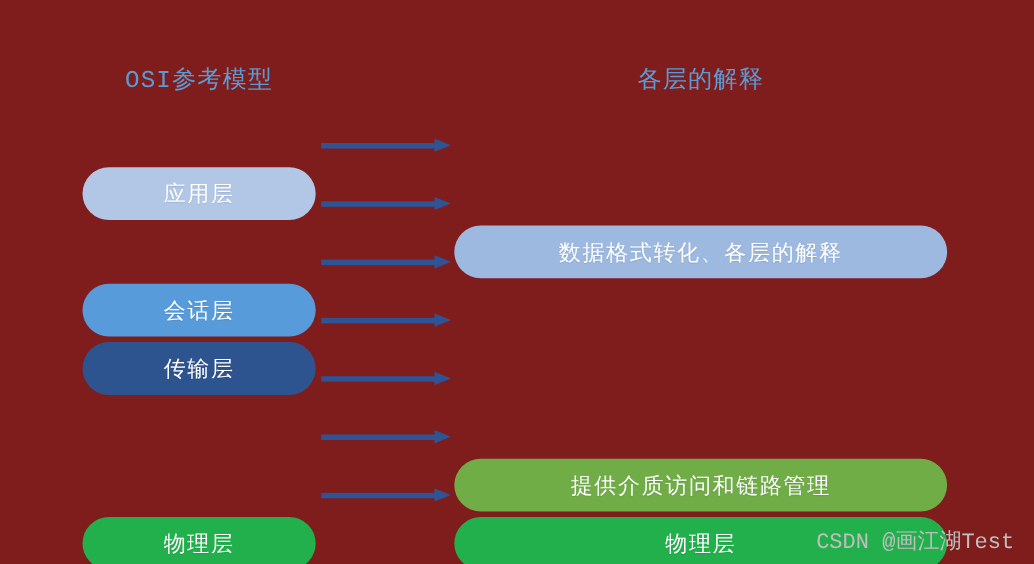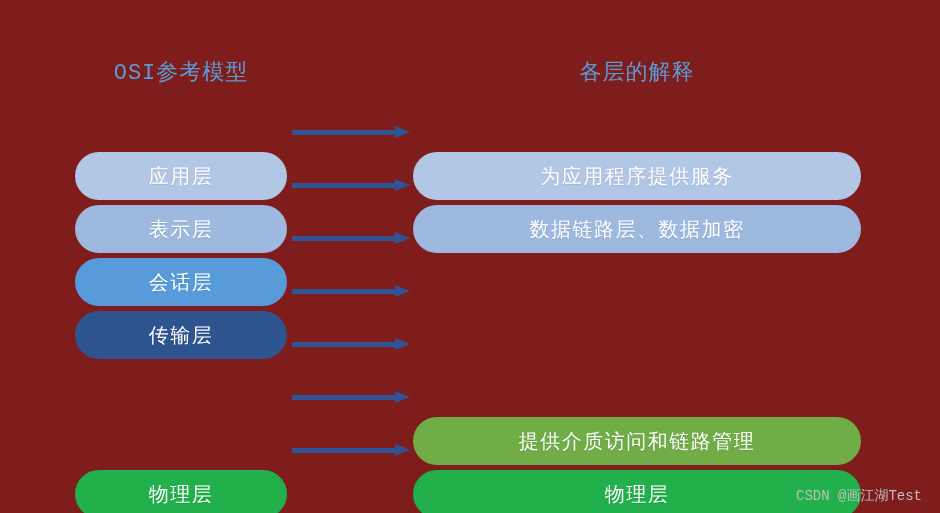--- a/index.html
+++ b/index.html
@@ -77,50 +77,48 @@
     border-top: 6px solid transparent;
     border-bottom: 6px solid transparent;
     border-left: 15px solid #2E5496;
   }
 
   
   #watermark {
     position: absolute;
     right: 18px;
     bottom: 8px;
-    font-size: 14px;
+    font-size: 20px;
     color: #BFBFBF;
     white-space: nowrap;
   }
 </style>
 </head>
 <body>
 
 <div id="canvas">
 
   <div id="heading-left" class="col-heading">OSI参考模型</div>
 
   <div id="heading-right" class="col-heading">各层的解释</div>
 
   <div id="rows-container">
       <div class="row" style="top: 107px;">
         <div class="pill pill-left" style="background: rgb(178, 198, 230);">应用层</div>
         <div class="connector">
           <div class="shaft" style="background: rgb(46, 84, 150);"></div>
           <div class="head" style="border-left-color: rgb(46, 84, 150);"></div>
         </div>
-        <div class="pill pill-right" style="background: rgb(178, 198, 230);">为应用程序提供服务</div>
       </div>
       <div class="row" style="top: 160px;">
-        <div class="pill pill-left" style="background: rgb(157, 185, 224);">表示层</div>
         <div class="connector">
           <div class="shaft" style="background: rgb(46, 84, 150);"></div>
           <div class="head" style="border-left-color: rgb(46, 84, 150);"></div>
         </div>
-        <div class="pill pill-right" style="background: rgb(157, 185, 224);">数据链路层、数据加密</div>
+        <div class="pill pill-right" style="background: rgb(157, 185, 224);">数据格式转化、各层的解释</div>
       </div>
       <div class="row" style="top: 213px;">
         <div class="pill pill-left" style="background: rgb(87, 155, 219);">会话层</div>
         <div class="connector">
           <div class="shaft" style="background: rgb(46, 84, 150);"></div>
           <div class="head" style="border-left-color: rgb(46, 84, 150);"></div>
         </div>
       </div>
       <div class="row" style="top: 266px;">
         <div class="pill pill-left" style="background: rgb(46, 84, 144);">传输层</div>

